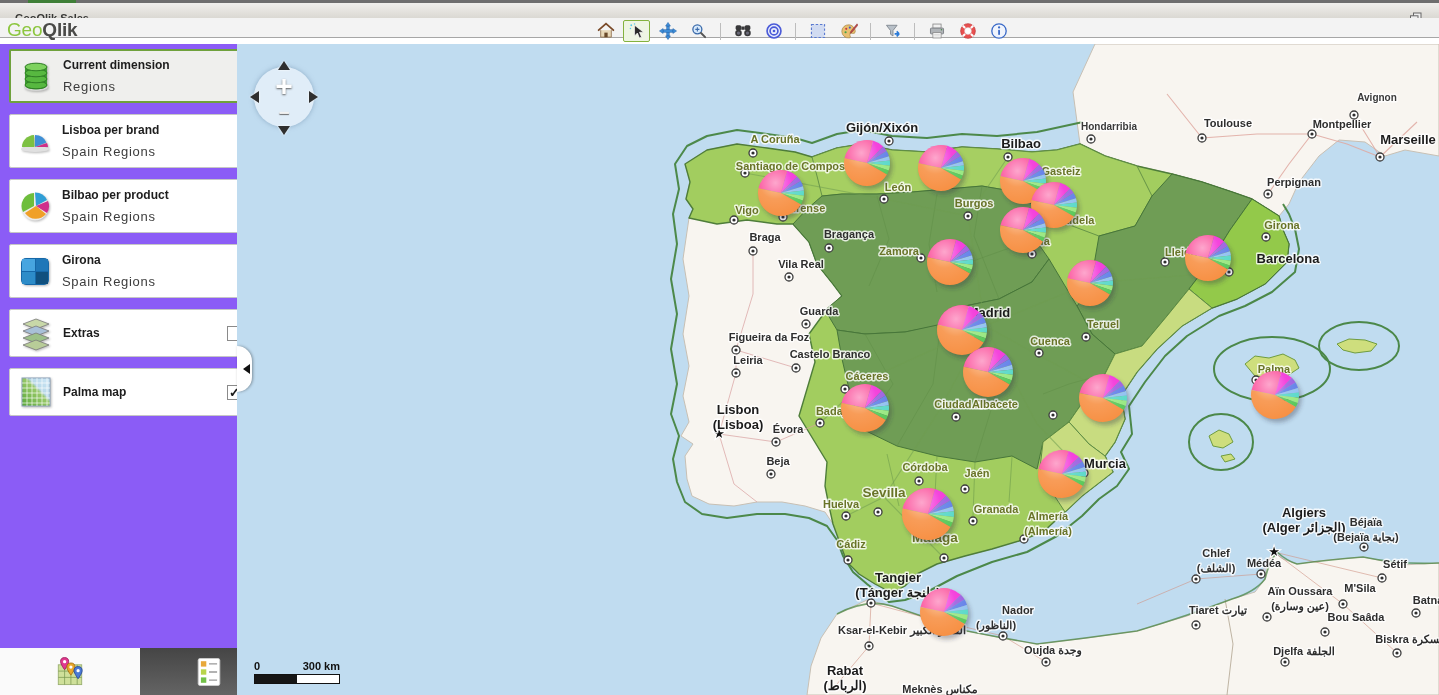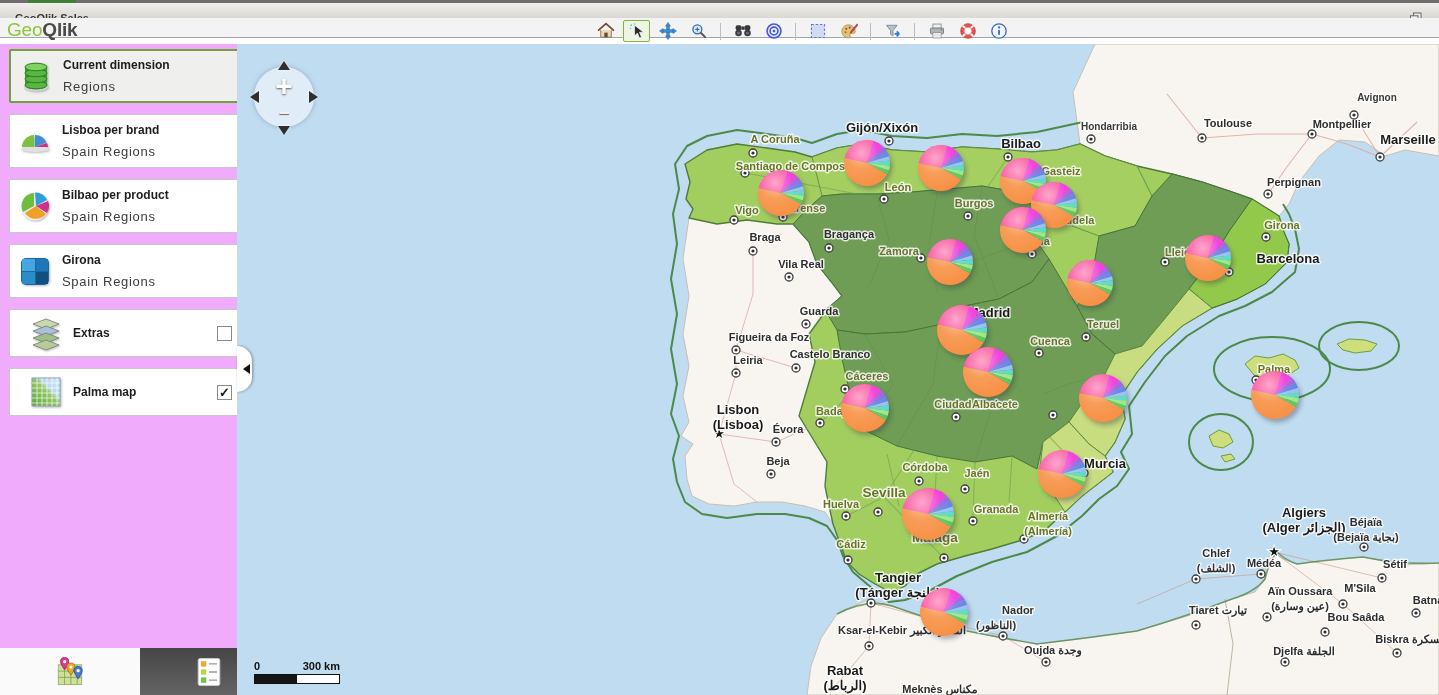--- a/index.html
+++ b/index.html
@@ -13,30 +13,30 @@
 .wbtn{width:16px;height:12px;display:flex;align-items:center;justify-content:center;cursor:pointer}
 .header{position:absolute;top:18px;left:0;right:0;height:20px;background:#f3f3f3;border-bottom:1px solid #a6a6a6}
 .logo{position:absolute;left:7px;top:1px;font-size:19px;letter-spacing:-.2px}
 .logo-geo{color:#8cc63f}
 .logo-qlik{color:#4a4a48;font-weight:bold}
 .toolbar{position:absolute;left:592px;top:1px;height:24px;display:flex;align-items:center;gap:4px}
 .tb-btn{width:27px;height:22px;border:1px solid transparent;border-radius:2px;display:flex;align-items:center;justify-content:center;cursor:pointer}
 .tb-btn svg{width:18px;height:18px}
 .tb-btn.active{border-color:#84b23e;background:#eef5e3}
 .tb-sep{width:1px;height:17px;background:#bdbdbd;margin:0 4px}
-.sidebar{position:absolute;top:44px;left:0;width:281px;bottom:0;background:#f0abfc;border-right:1px solid #aab0b6}
+.sidebar{position:absolute;top:44px;left:0;width:281px;bottom:0;background:#8b5cf6;border-right:1px solid #aab0b6}
 .panels{padding:5px 9px 0 9px}
 .panel{border:1px solid #c6c6c6;border-radius:2px;background:#fff;margin-bottom:11px;display:flex;align-items:center;padding:7px 7px;min-height:54px}
 .panel.selected{border:2px solid #6fa13c;background:#efefed;min-height:52px}
 .picon{width:36px;height:36px;margin-right:9px;flex:none;filter:drop-shadow(1px 1.5px 1px rgba(0,0,0,.28))}
 .picon svg{width:36px;height:36px}
 .ptext{flex:1}
 .ptitle{font-size:12px;font-weight:bold;color:#1d1d1d;margin-bottom:7px}
 .psub{font-size:13px;color:#3c3c3c;letter-spacing:.7px}
-.panel.compact{min-height:38px;padding:5px 18px}
+.panel.compact{min-height:38px;padding:5px 8px}
 .panel.compact .ptitle{margin-bottom:0}
 .pcontrols{display:flex;gap:5px;align-items:center;align-self:flex-start;margin-top:3px}
 .panel.compact .pcontrols{align-self:center;margin-top:0}
 .cb{width:15px;height:15px;border:1px solid #8a8a8a;background:#fff;font-size:13px;line-height:13px;text-align:center;color:#1a1a1a;font-weight:bold;cursor:pointer}
 .plus{width:15px;height:15px;border:1px solid #777;border-radius:3px;background:linear-gradient(#fff,#d8d8d8);font-size:12px;line-height:12px;text-align:center;color:#333;font-weight:bold;cursor:pointer}
 .side-tabs{position:absolute;bottom:0;left:0;right:1px;height:47px;display:flex}
 .side-tab{flex:1;display:flex;align-items:center;justify-content:center;background:#fafafa;cursor:pointer}
 .side-tab.active{background:linear-gradient(#454545,#646464)}
 .side-tab svg{width:36px;height:36px}
 .collapse-tab{position:absolute;left:237px;top:346px;width:15px;height:46px;background:#fff;border-radius:0 23px 23px 0;box-shadow:1px 0 3px rgba(0,0,0,.35);display:flex;align-items:center;cursor:pointer;z-index:5}

